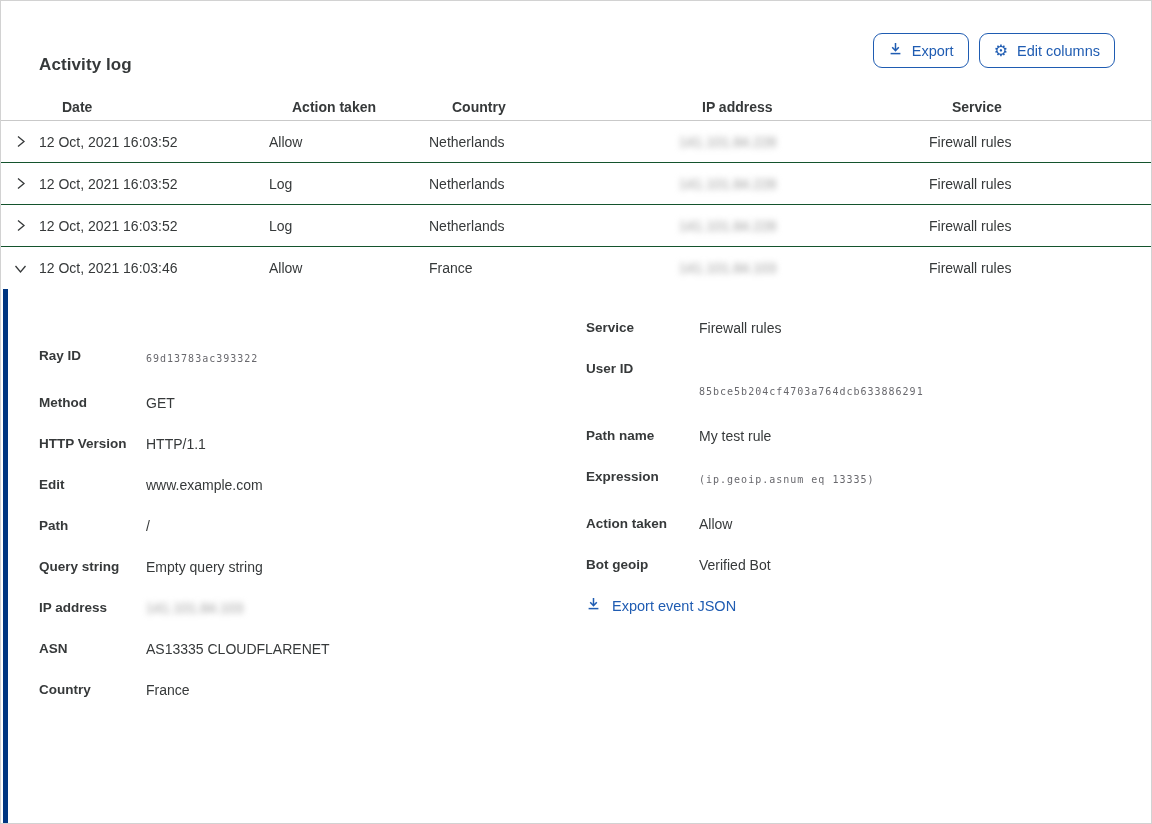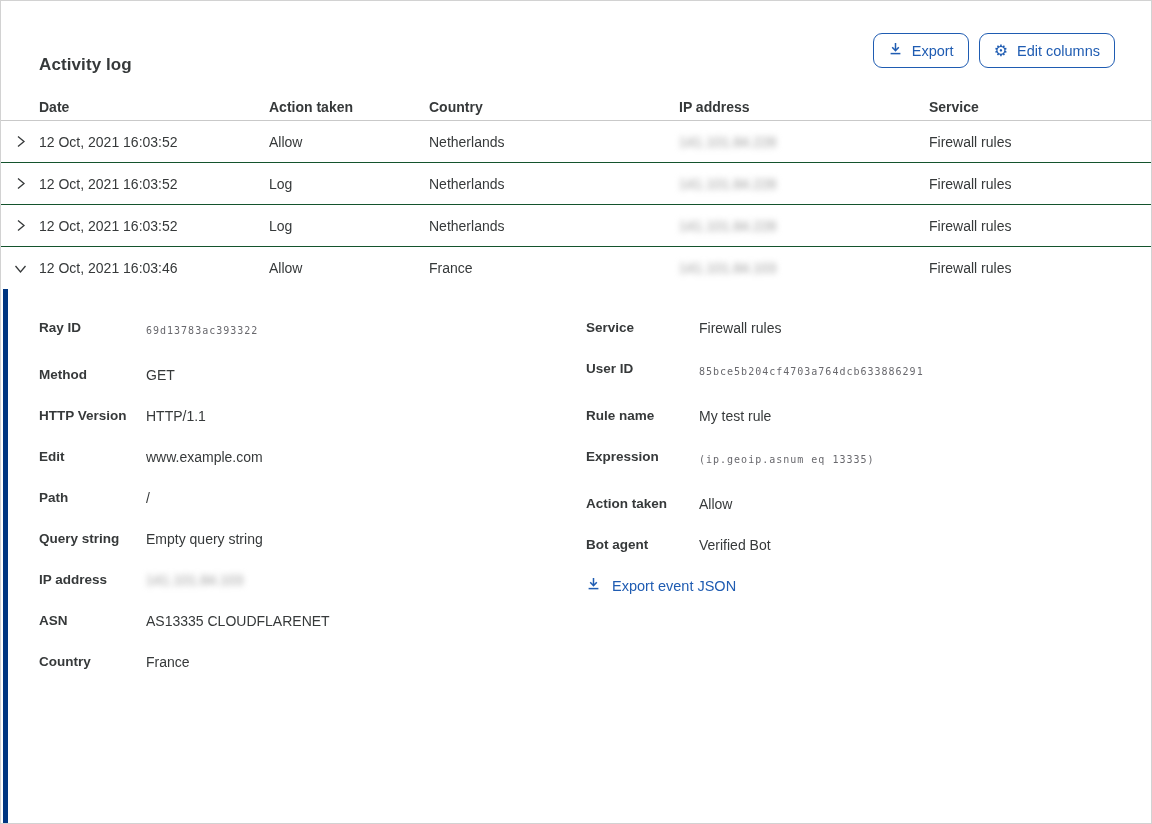--- a/index.html
+++ b/index.html
@@ -27,48 +27,49 @@
   .gear { font-size:16px; line-height:14px; }
   
   .grid-cols {
     display:grid;
     grid-template-columns:38px 230px 160px 250px 250px 1fr;
   }
   .thead {
     height:27px; align-items:center;
     font-weight:bold; font-size:14px;
     border-bottom:1px solid #c9c9c9;
+    padding-left:23px;
   }
   .trow {
     height:42px; align-items:center; font-size:14px;
     border-bottom:1px solid #14532d; background:#fff; cursor:pointer;
   }
   .trow.expanded { border-bottom:none; }
   .chev-cell { display:flex; justify-content:center; align-items:center; }
   .chev-cell svg { display:block; }
   .blurred {
     color:#9a9a9a; filter:blur(3px); user-select:none;
   }
   
   .detail {
     flex:1; margin-left:2px; border-left:5px solid var(--bar);
     display:flex; padding:29px 0 0 31px; background:#fff;
   }
-  .dcol-left  { width:547px; flex:none; }
+  .dcol-left  { width:547px; flex:none;margin-top:28px; }
   .dcol-right { flex:1; }
   .ditem { display:flex; margin-bottom:21px; line-height:20px; font-size:14px; }
   .dlabel { font-weight:bold; font-size:13.5px; flex:none; }
   .dcol-left  .dlabel { width:107px; }
   .dcol-right .dlabel { width:113px; }
   .dvalue { font-size:14px; }
   .mono {
     font-family:"DejaVu Sans Mono","Liberation Mono",monospace;
     font-size:10px; letter-spacing:1px; color:#68686d; line-height:26px;
   }
-  .wrap290 { width:290px; word-break:break-all; }
+  .wrap290 { width:290px; word-break:break-all;margin-top:20px; }
   .italic { }
   .ua-lines { line-height:26px; margin-bottom:-8px; }
   .ua-item { margin-bottom:12px; }
   .link {
     display:flex; align-items:flex-end; gap:11px;
     color:var(--accent); font-size:14.5px; cursor:pointer;
   }
 </style>
 </head>
 <body>
@@ -200,33 +201,33 @@
     <div class="dcol-right">
       <div class="ditem">
         <span class="dlabel">Service</span>
         <span class="dvalue">Firewall rules</span>
       </div>
       <div class="ditem">
         <span class="dlabel">User ID</span>
         <span class="dvalue mono wrap290">85bce5b204cf4703a764dcb633886291</span>
       </div>
       <div class="ditem">
-        <span class="dlabel">Rule name</span>
+        <span class="dlabel">Path name</span>
         <span class="dvalue">My test rule</span>
       </div>
       <div class="ditem">
         <span class="dlabel">Expression</span>
         <span class="dvalue mono">(ip.geoip.asnum eq 13335)</span>
       </div>
       <div class="ditem">
         <span class="dlabel">Action taken</span>
         <span class="dvalue">Allow</span>
       </div>
       <div class="ditem">
-        <span class="dlabel">Bot agent</span>
+        <span class="dlabel">Bot geoip</span>
         <span class="dvalue">Verified Bot</span>
       </div>
       <div class="ditem link">
         <span>
           <svg width="15" height="15" viewBox="0 0 15 15" fill="none" stroke="#1f5cb2" stroke-width="1.5">
             <path d="M7.5 2v7"></path>
               <path d="M4.2 6.3l3.3 3.3 3.3-3.3"></path>
               <path d="M2.6 12.6h9.8"></path>
           </svg>
         </span>

